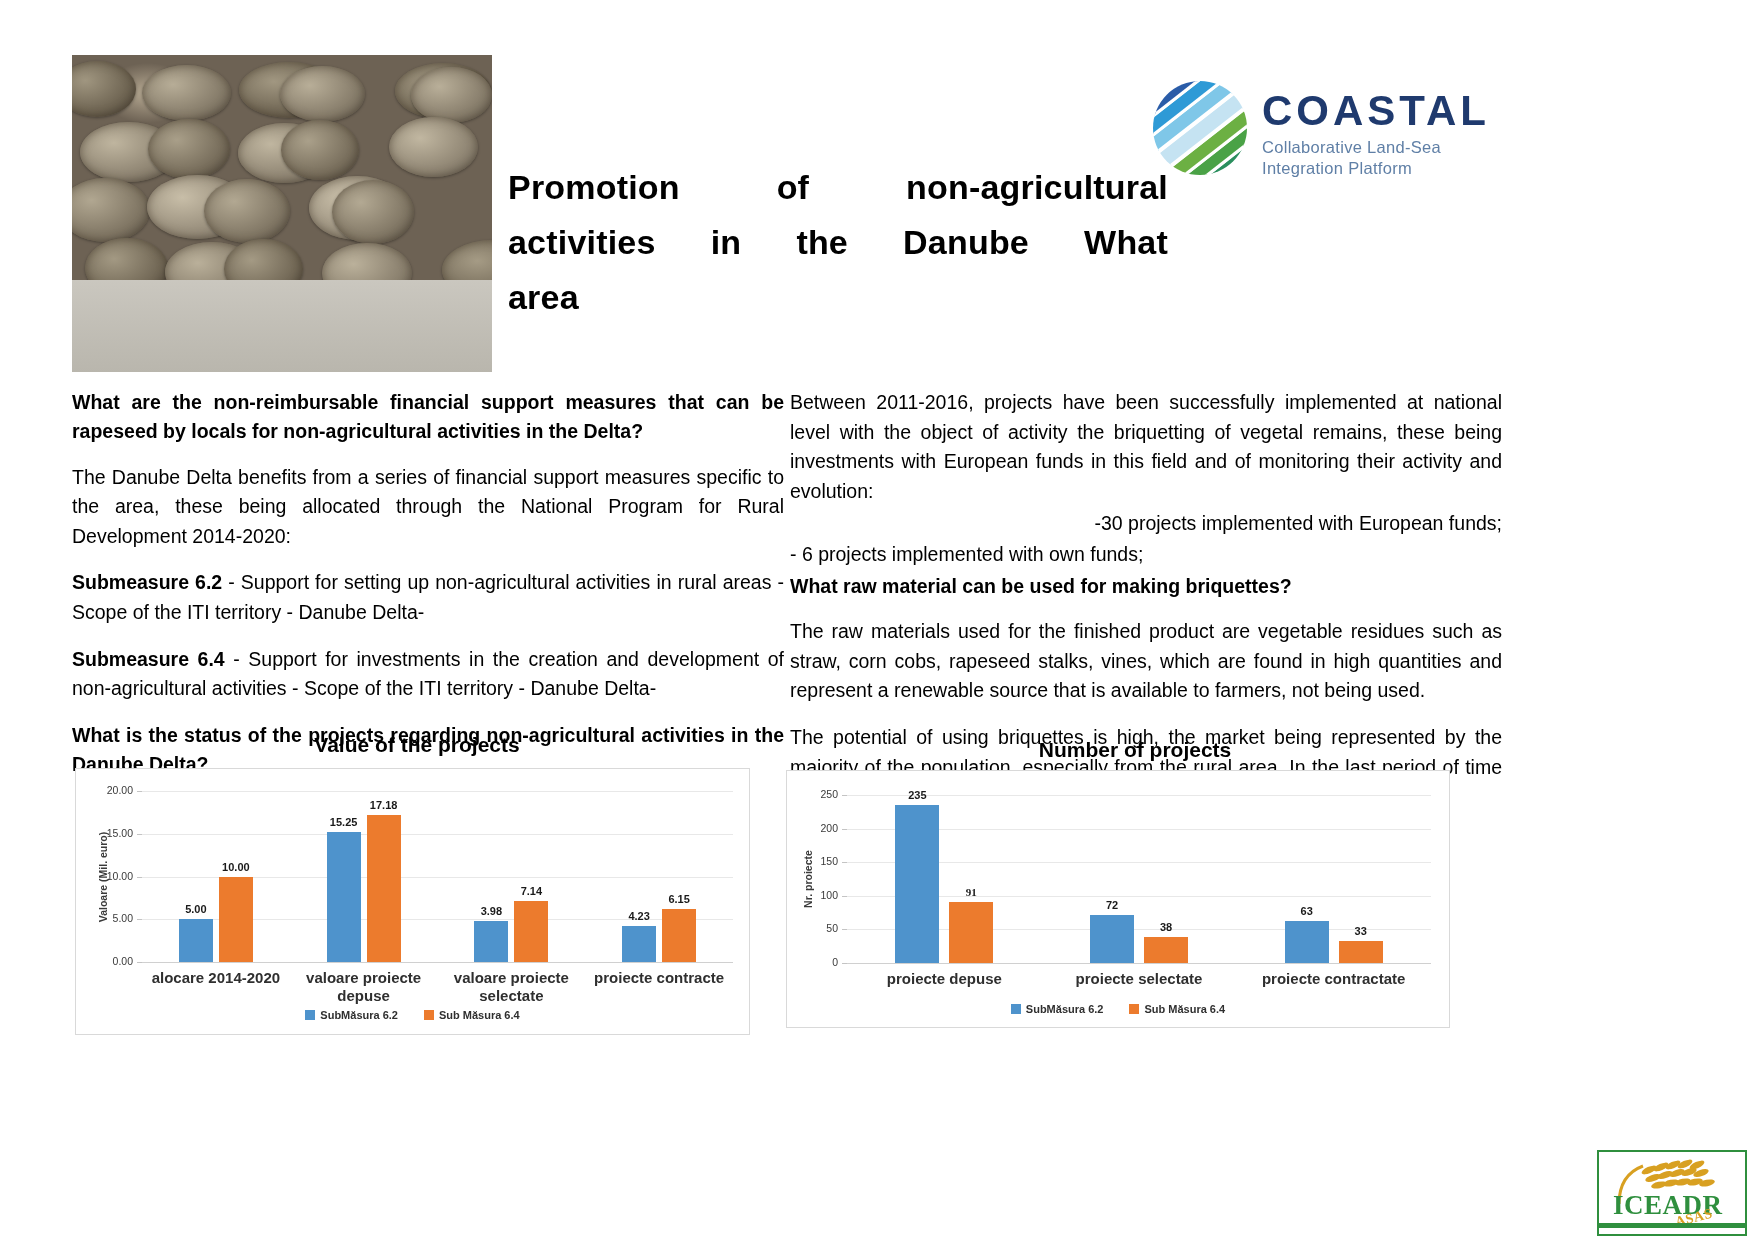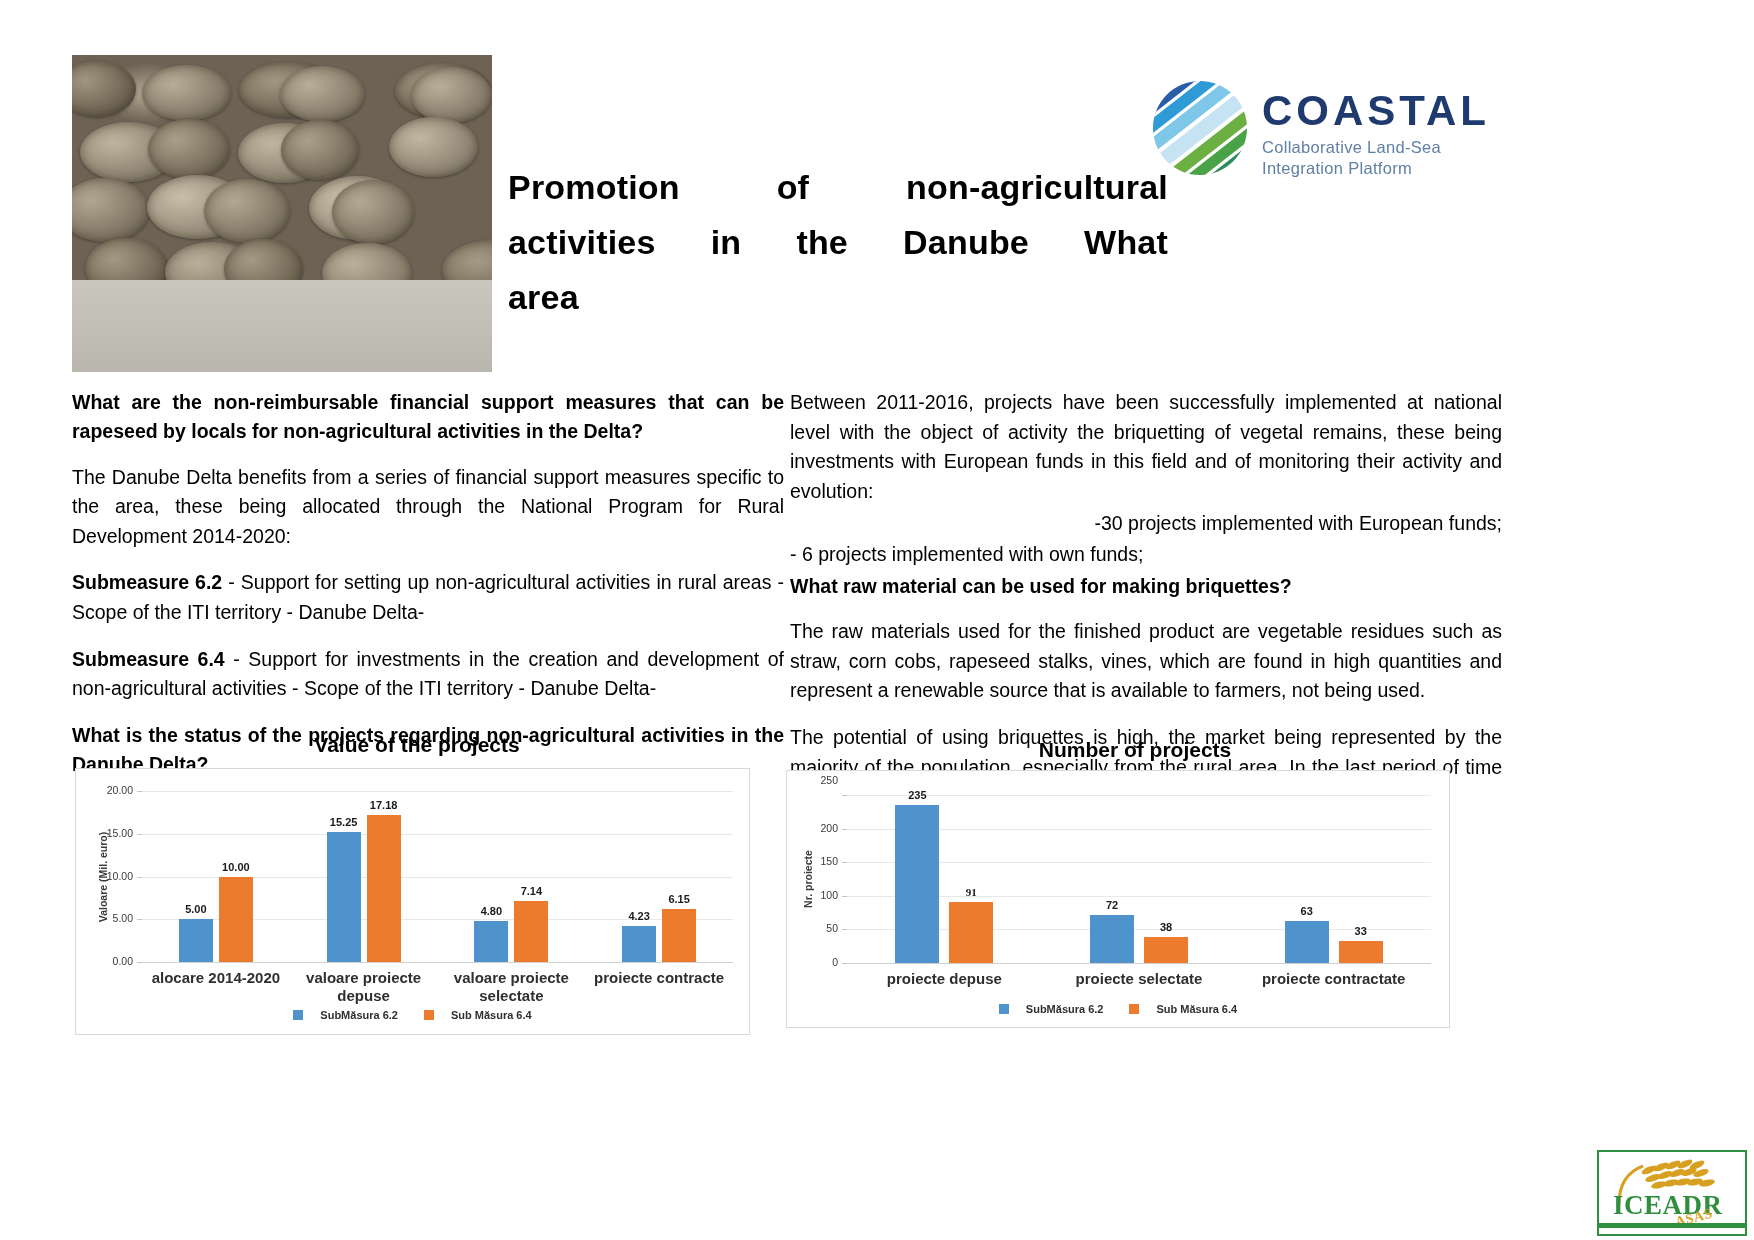--- a/index.html
+++ b/index.html
@@ -129,21 +129,21 @@
     text-align: center; line-height: 1.22;
   }
   .legend {
     position: absolute; left: 0; right: 0; display: flex;
     justify-content: center; gap: 26px; align-items: center;
   }
   .legend .item { display:flex; align-items:center; gap:5px; }
   .legend .sw { width: 10px; height: 10px; display:inline-block; }
   .legend .sw.s1 { background:#4e93cc; }
   .legend .sw.s2 { background:#ec7b2d; }
-  .legend .tx { font-size: 11px; font-weight: bold; color: #2f2f2f; margin-left: 12px; }
+  .legend .tx { font-size: 11px; font-weight: bold; color: #2f2f2f; }
 
   
   .iceadr {
     position:absolute; left: 1597px; top: 1150px;
     width: 150px; height: 86px;
     border: 2px solid #2f8f3e; background:#fff;
     overflow:hidden;
   }
   .iceadr .word {
     position:absolute; left: 14px; top: 38px;
@@ -277,21 +277,21 @@
         <div class="bar-lbl" style="left: 88.875px; width: 62px; top: 134.25px;">5.00</div>
         <div class="bar s2" style="left: 142.875px; width: 34px; top: 107.5px; height: 85.5px; bottom: auto;"></div>
         <div class="bar-lbl" style="left: 128.875px; width: 62px; top: 91.5px;">10.00</div>
         <div class="xcat" style="left: 66px; width: 147.75px; top: 200px;">alocare 2014-2020</div>
         <div class="bar s1" style="left: 250.625px; width: 34px; top: 62.6125px; height: 130.387px; bottom: auto;"></div>
         <div class="bar-lbl" style="left: 236.625px; width: 62px; top: 46.6125px;">15.25</div>
         <div class="bar s2" style="left: 290.625px; width: 34px; top: 46.111px; height: 146.889px; bottom: auto;"></div>
         <div class="bar-lbl" style="left: 276.625px; width: 62px; top: 30.111px;">17.18</div>
         <div class="xcat" style="left: 213.75px; width: 147.75px; top: 200px;">valoare proiecte depuse</div>
         <div class="bar s1" style="left: 398.375px; width: 34px; top: 151.96px; height: 41.04px; bottom: auto;"></div>
-        <div class="bar-lbl" style="left: 384.375px; width: 62px; top: 135.96px;">4.80</div>
+        <div class="bar-lbl" style="left: 384.375px; width: 62px; top: 135.96px;">3.98</div>
         <div class="bar s2" style="left: 438.375px; width: 34px; top: 131.953px; height: 61.047px; bottom: auto;"></div>
         <div class="bar-lbl" style="left: 424.375px; width: 62px; top: 115.953px;">7.14</div>
         <div class="xcat" style="left: 361.5px; width: 147.75px; top: 200px;">valoare proiecte selectate</div>
         <div class="bar s1" style="left: 546.125px; width: 34px; top: 156.833px; height: 36.1665px; bottom: auto;"></div>
         <div class="bar-lbl" style="left: 532.125px; width: 62px; top: 140.833px;">4.23</div>
         <div class="bar s2" style="left: 586.125px; width: 34px; top: 140.417px; height: 52.5825px; bottom: auto;"></div>
         <div class="bar-lbl" style="left: 572.125px; width: 62px; top: 124.418px;">6.15</div>
         <div class="xcat" style="left: 509.25px; width: 147.75px; top: 200px;">proiecte contracte</div>
         <div class="legend" style="top: 240px;">
           <div class="item">
@@ -318,21 +318,21 @@
         <div class="tickmark" style="left: 55px; top: 124.8px;"></div>
         <div class="ytick" style="left: 0px; width: 51px; top: 117.8px;">100</div>
         <div class="gridline" style="left: 60px; width: 584px; top: 91.2px;"></div>
         <div class="tickmark" style="left: 55px; top: 91.2px;"></div>
         <div class="ytick" style="left: 0px; width: 51px; top: 84.2px;">150</div>
         <div class="gridline" style="left: 60px; width: 584px; top: 57.6px;"></div>
         <div class="tickmark" style="left: 55px; top: 57.6px;"></div>
         <div class="ytick" style="left: 0px; width: 51px; top: 50.6px;">200</div>
         <div class="gridline" style="left: 60px; width: 584px; top: 24px;"></div>
         <div class="tickmark" style="left: 55px; top: 24px;"></div>
-        <div class="ytick" style="left: 0px; width: 51px; top: 3px;">250</div>
+        <div class="ytick" style="left: 0px; width: 51px; top: 17px;">250</div>
         <div class="bar s1" style="left: 108.333px; width: 44px; top: 34.08px; height: 157.92px; bottom: auto;"></div>
         <div class="bar-lbl" style="left: 94.3333px; width: 72px; top: 18.08px;">235</div>
         <div class="bar s2" style="left: 162.333px; width: 44px; top: 130.848px; height: 61.152px; bottom: auto;"></div>
         <div class="bar-lbl" style="left: 148.333px; width: 72px; top: 114.848px; font-family: Liberation Serif, serif;">91</div>
         <div class="xcat" style="left: 60px; width: 194.667px; top: 199px;">proiecte depuse</div>
         <div class="bar s1" style="left: 303px; width: 44px; top: 143.616px; height: 48.384px; bottom: auto;"></div>
         <div class="bar-lbl" style="left: 289px; width: 72px; top: 127.616px;">72</div>
         <div class="bar s2" style="left: 357px; width: 44px; top: 166.464px; height: 25.536px; bottom: auto;"></div>
         <div class="bar-lbl" style="left: 343px; width: 72px; top: 150.464px;">38</div>
         <div class="xcat" style="left: 254.667px; width: 194.667px; top: 199px;">proiecte selectate</div>

